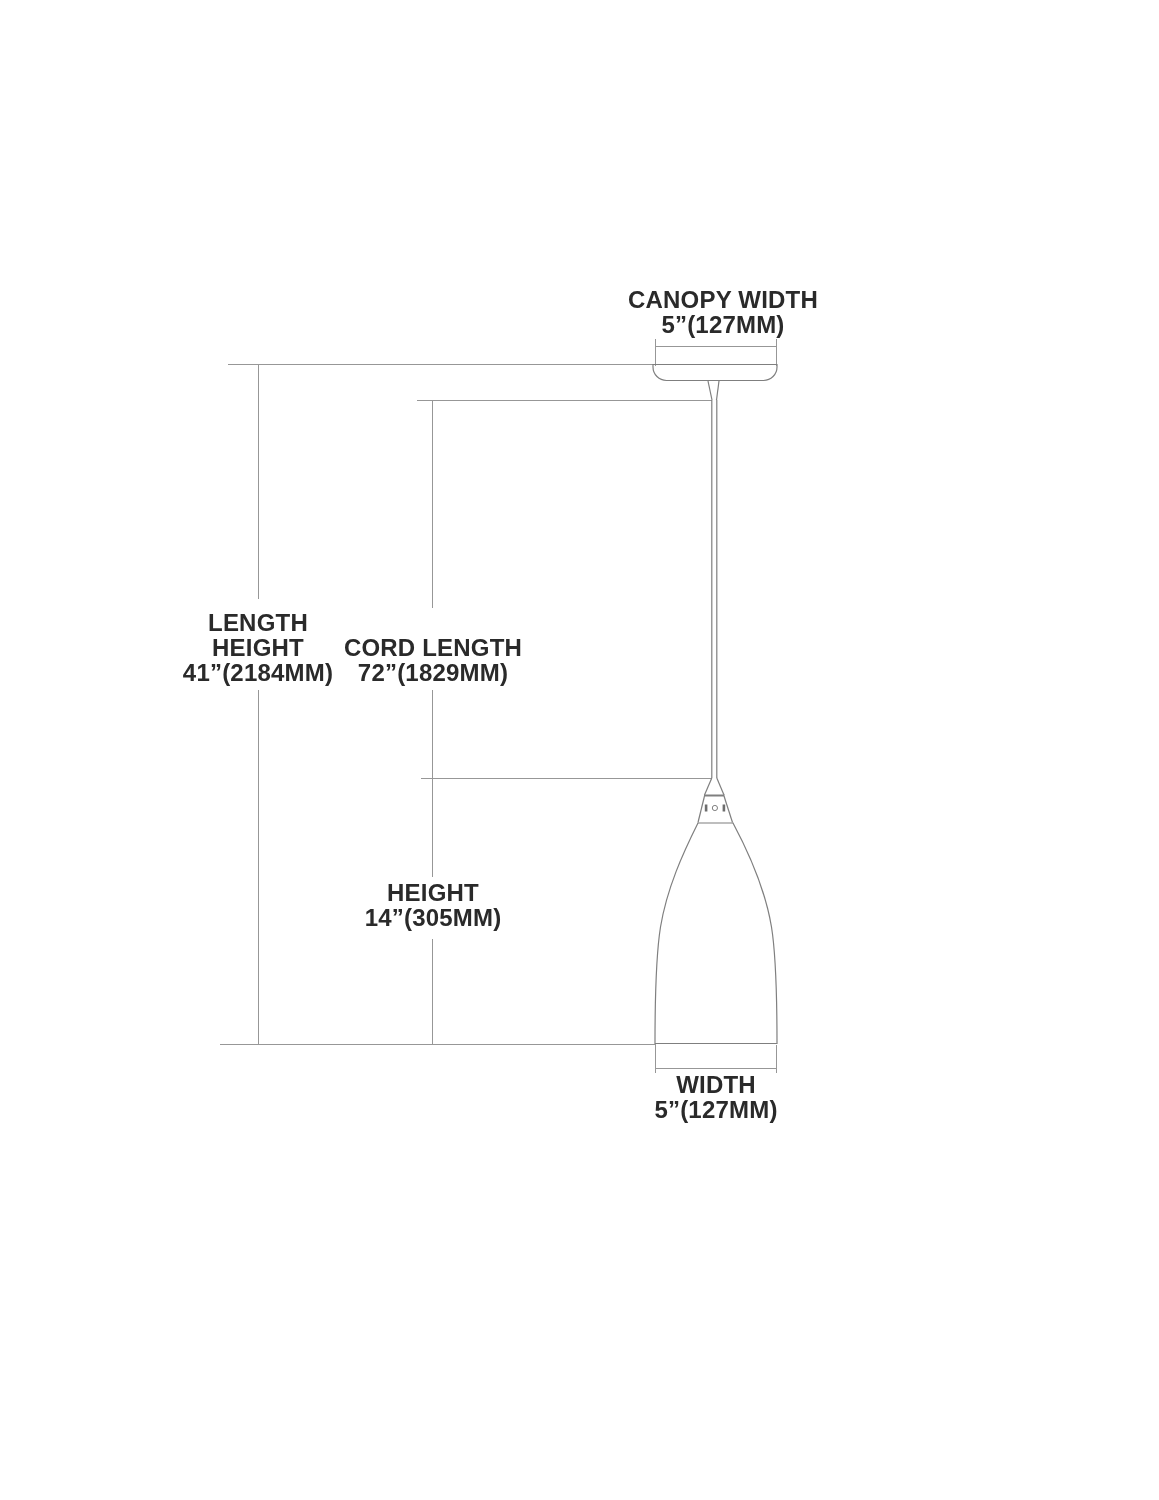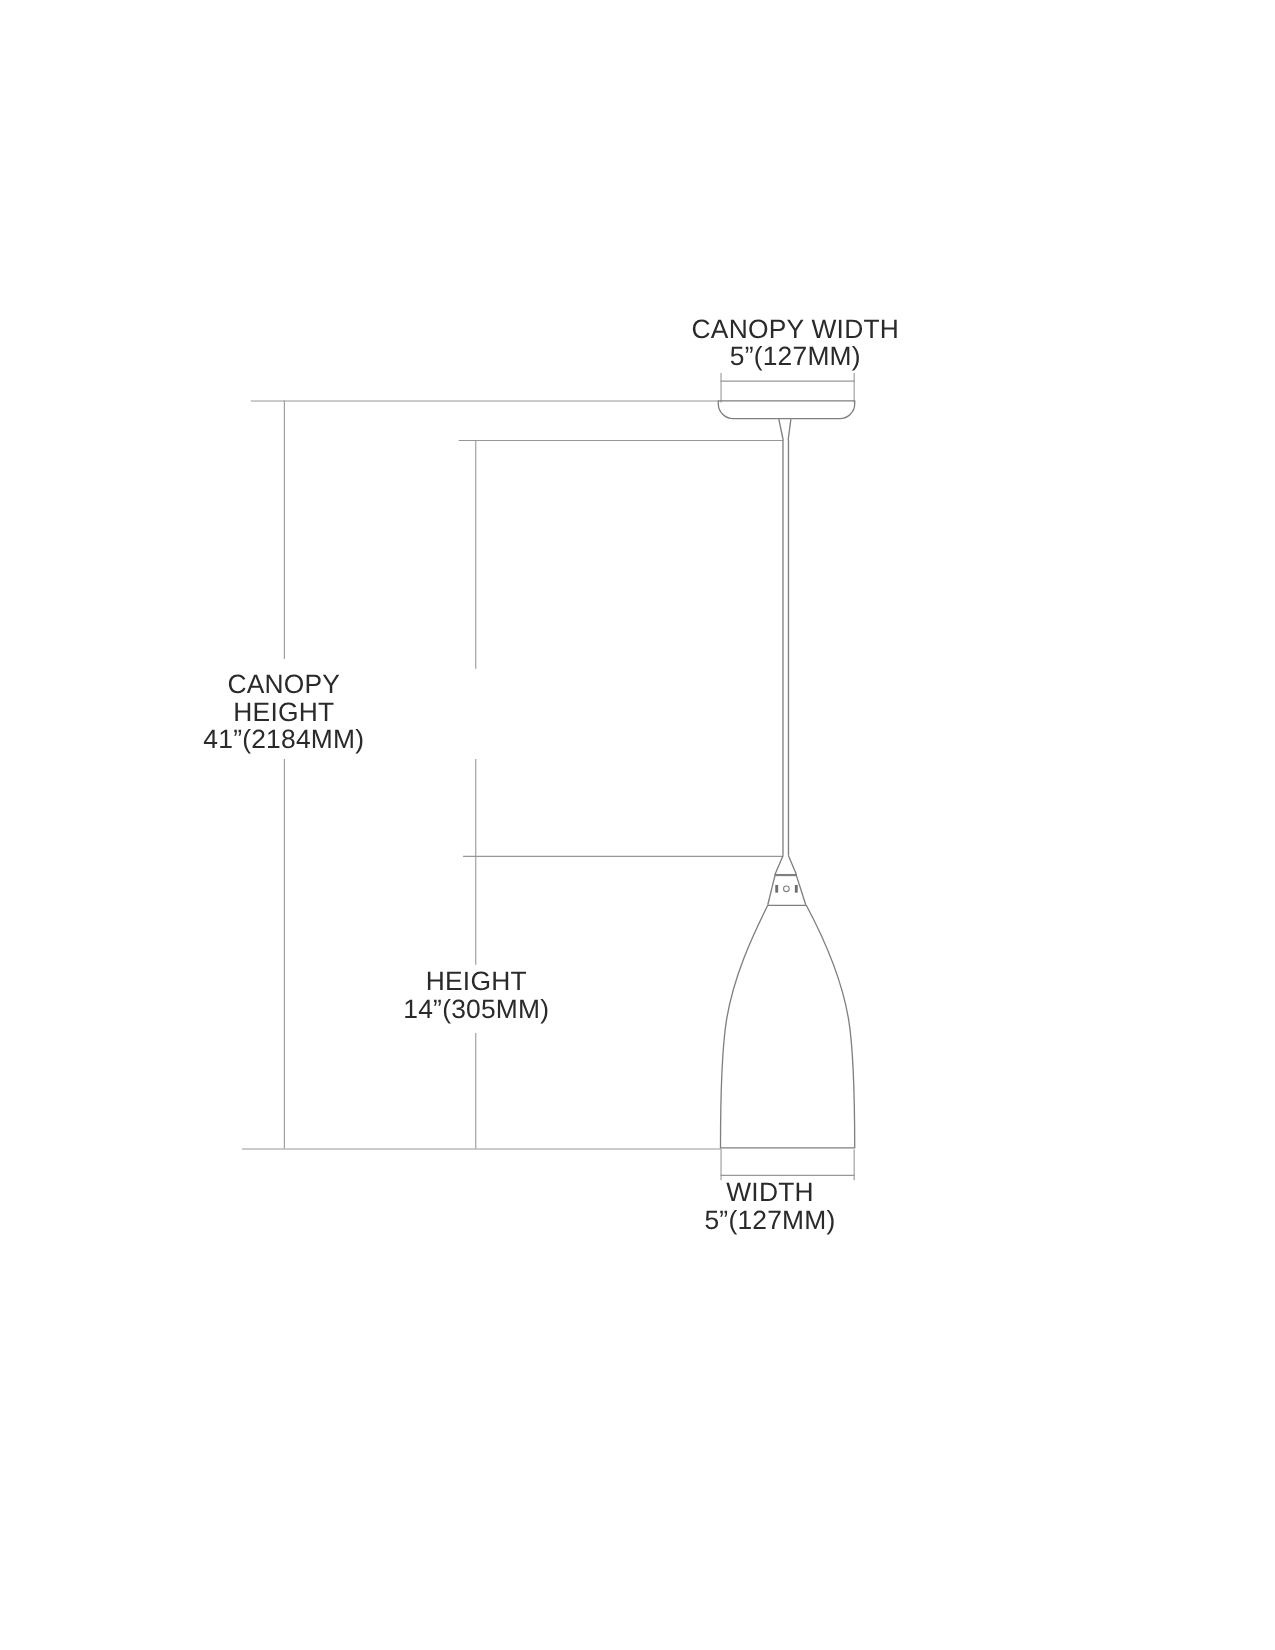--- a/index.html
+++ b/index.html
@@ -7,20 +7,21 @@
     padding: 0;
     background: #ffffff;
   }
   .canvas {
     position: relative;
     width: 1112px;
     height: 1500px;
     background: #ffffff;
     overflow: hidden;
     font-family: "Liberation Sans", sans-serif;
+    font-weight: bold;
   }
   .canvas svg {
     position: absolute;
     left: 0;
     top: 0;
   }
   .dim-label {
     position: absolute;
     transform: translateX(-50%);
     text-align: center;
@@ -114,29 +115,33 @@
              C777,998 775.5,952 771.5,927
              C765,888 749,853 733,823"></path>
   </svg>
 
   <div class="dim-label" style="left:723px; top:287px;">
     <div>CANOPY WIDTH</div>
     <div>5”(127MM)</div>
   </div>
 
   <div class="dim-label" style="left:258px; top:610px;">
-    <div>CANOPY</div>
+    <div>LENGTH</div>
     <div>HEIGHT</div>
     <div>41”(2184MM)</div>
   </div>
 
+  <div class="dim-label" style="left:433px; top:635px;">
+    <div>CORD LENGTH</div>
+    <div>72”(1829MM)</div>
+  </div>
 
   <div class="dim-label" style="left:433px; top:880px;">
     <div>HEIGHT</div>
     <div>14”(305MM)</div>
   </div>
 
-  <div class="dim-label" style="left:700px; top:1072px;">
+  <div class="dim-label" style="left:716px; top:1072px;">
     <div>WIDTH</div>
     <div>5”(127MM)</div>
   </div>
 
 </div>
 
 </body></html>

